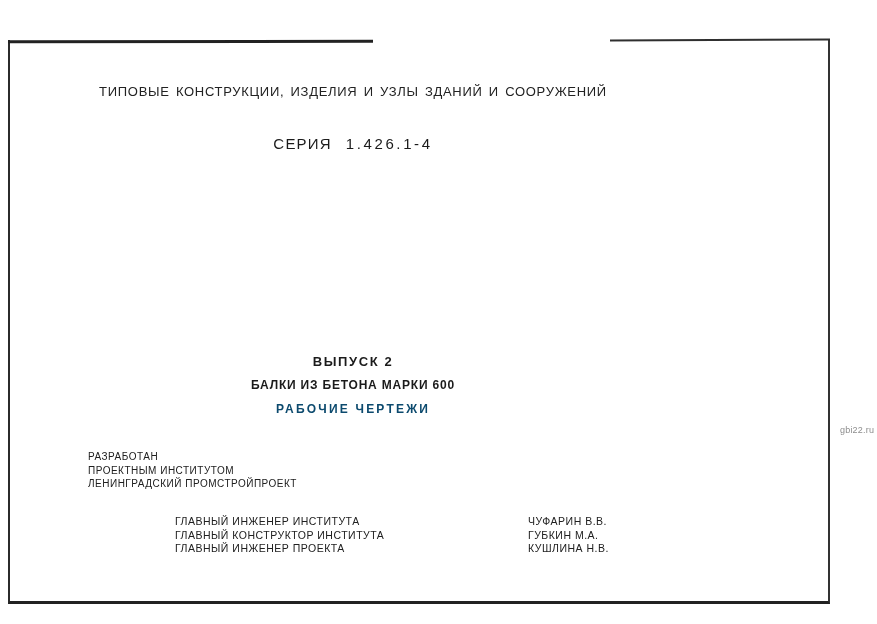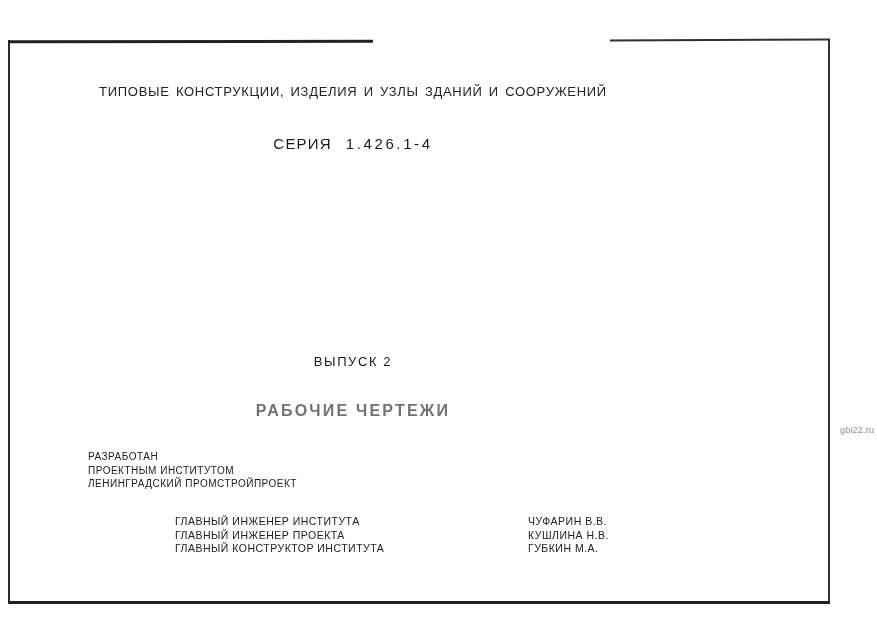--- a/index.html
+++ b/index.html
@@ -62,23 +62,23 @@
 
   .title {
     top: 178px;
     font-size: 20px;
     line-height: 29px;
     letter-spacing: 0.8px;
     word-spacing: 3px;
     color: #161616;
   }
 
-  .issue        { top: 354px; font-size: 13px; letter-spacing: 1.6px; font-weight: normal; color: #1b1b1b; }
+  .issue        { top: 354px; font-size: 13px; letter-spacing: 1.6px; font-weight: bold; color: #1b1b1b; }
   .issue-sub    { top: 378px; font-size: 12px; letter-spacing: 0.8px; font-weight: bold; color: #1b1b1b; }
-  .doc-type     { top: 402px; font-size: 16px; letter-spacing: 2.2px; font-weight: bold; color: #737373; }
+  .doc-type     { top: 402px; font-size: 12px; letter-spacing: 2.2px; font-weight: bold; color: #0c4a6e; }
 
   .developed {
     position: absolute;
     left: 79px; top: 450px;
     font-size: 10px;
     line-height: 13.5px;
     letter-spacing: 0.5px;
     white-space: nowrap;
     color: #202020;
   }
@@ -114,39 +114,40 @@
 
   <div class="centered category">ТИПОВЫЕ КОНСТРУКЦИИ, ИЗДЕЛИЯ И УЗЛЫ ЗДАНИЙ И СООРУЖЕНИЙ</div>
 
   <div class="centered series">
     <span>СЕРИЯ</span><span class="series-number">1.426.1-4</span>
   </div>
 
 
   <div class="centered issue">ВЫПУСК 2</div>
 
+  <div class="centered issue-sub">БАЛКИ ИЗ БЕТОНА МАРКИ 600</div>
 
   <div class="centered doc-type">РАБОЧИЕ ЧЕРТЕЖИ</div>
 
   <div class="developed">
     <div>РАЗРАБОТАН</div>
     <div>ПРОЕКТНЫМ ИНСТИТУТОМ</div>
     <div>ЛЕНИНГРАДСКИЙ ПРОМСТРОЙПРОЕКТ</div>
   </div>
 
   <div class="signatures">
     <div class="sig-row">
       <span class="sig-position">ГЛАВНЫЙ ИНЖЕНЕР ИНСТИТУТА</span>
       <span class="sig-name">ЧУФАРИН В.В.</span>
     </div>
     <div class="sig-row">
+      <span class="sig-position">ГЛАВНЫЙ КОНСТРУКТОР ИНСТИТУТА</span>
+      <span class="sig-name">ГУБКИН М.А.</span>
+    </div>
+    <div class="sig-row">
       <span class="sig-position">ГЛАВНЫЙ ИНЖЕНЕР ПРОЕКТА</span>
       <span class="sig-name">КУШЛИНА Н.В.</span>
-    </div>
-    <div class="sig-row">
-      <span class="sig-position">ГЛАВНЫЙ КОНСТРУКТОР ИНСТИТУТА</span>
-      <span class="sig-name">ГУБКИН М.А.</span>
     </div>
   </div>
 
 </div>
 
 <div class="watermark">gbi22.ru</div>
 
 </body></html>

